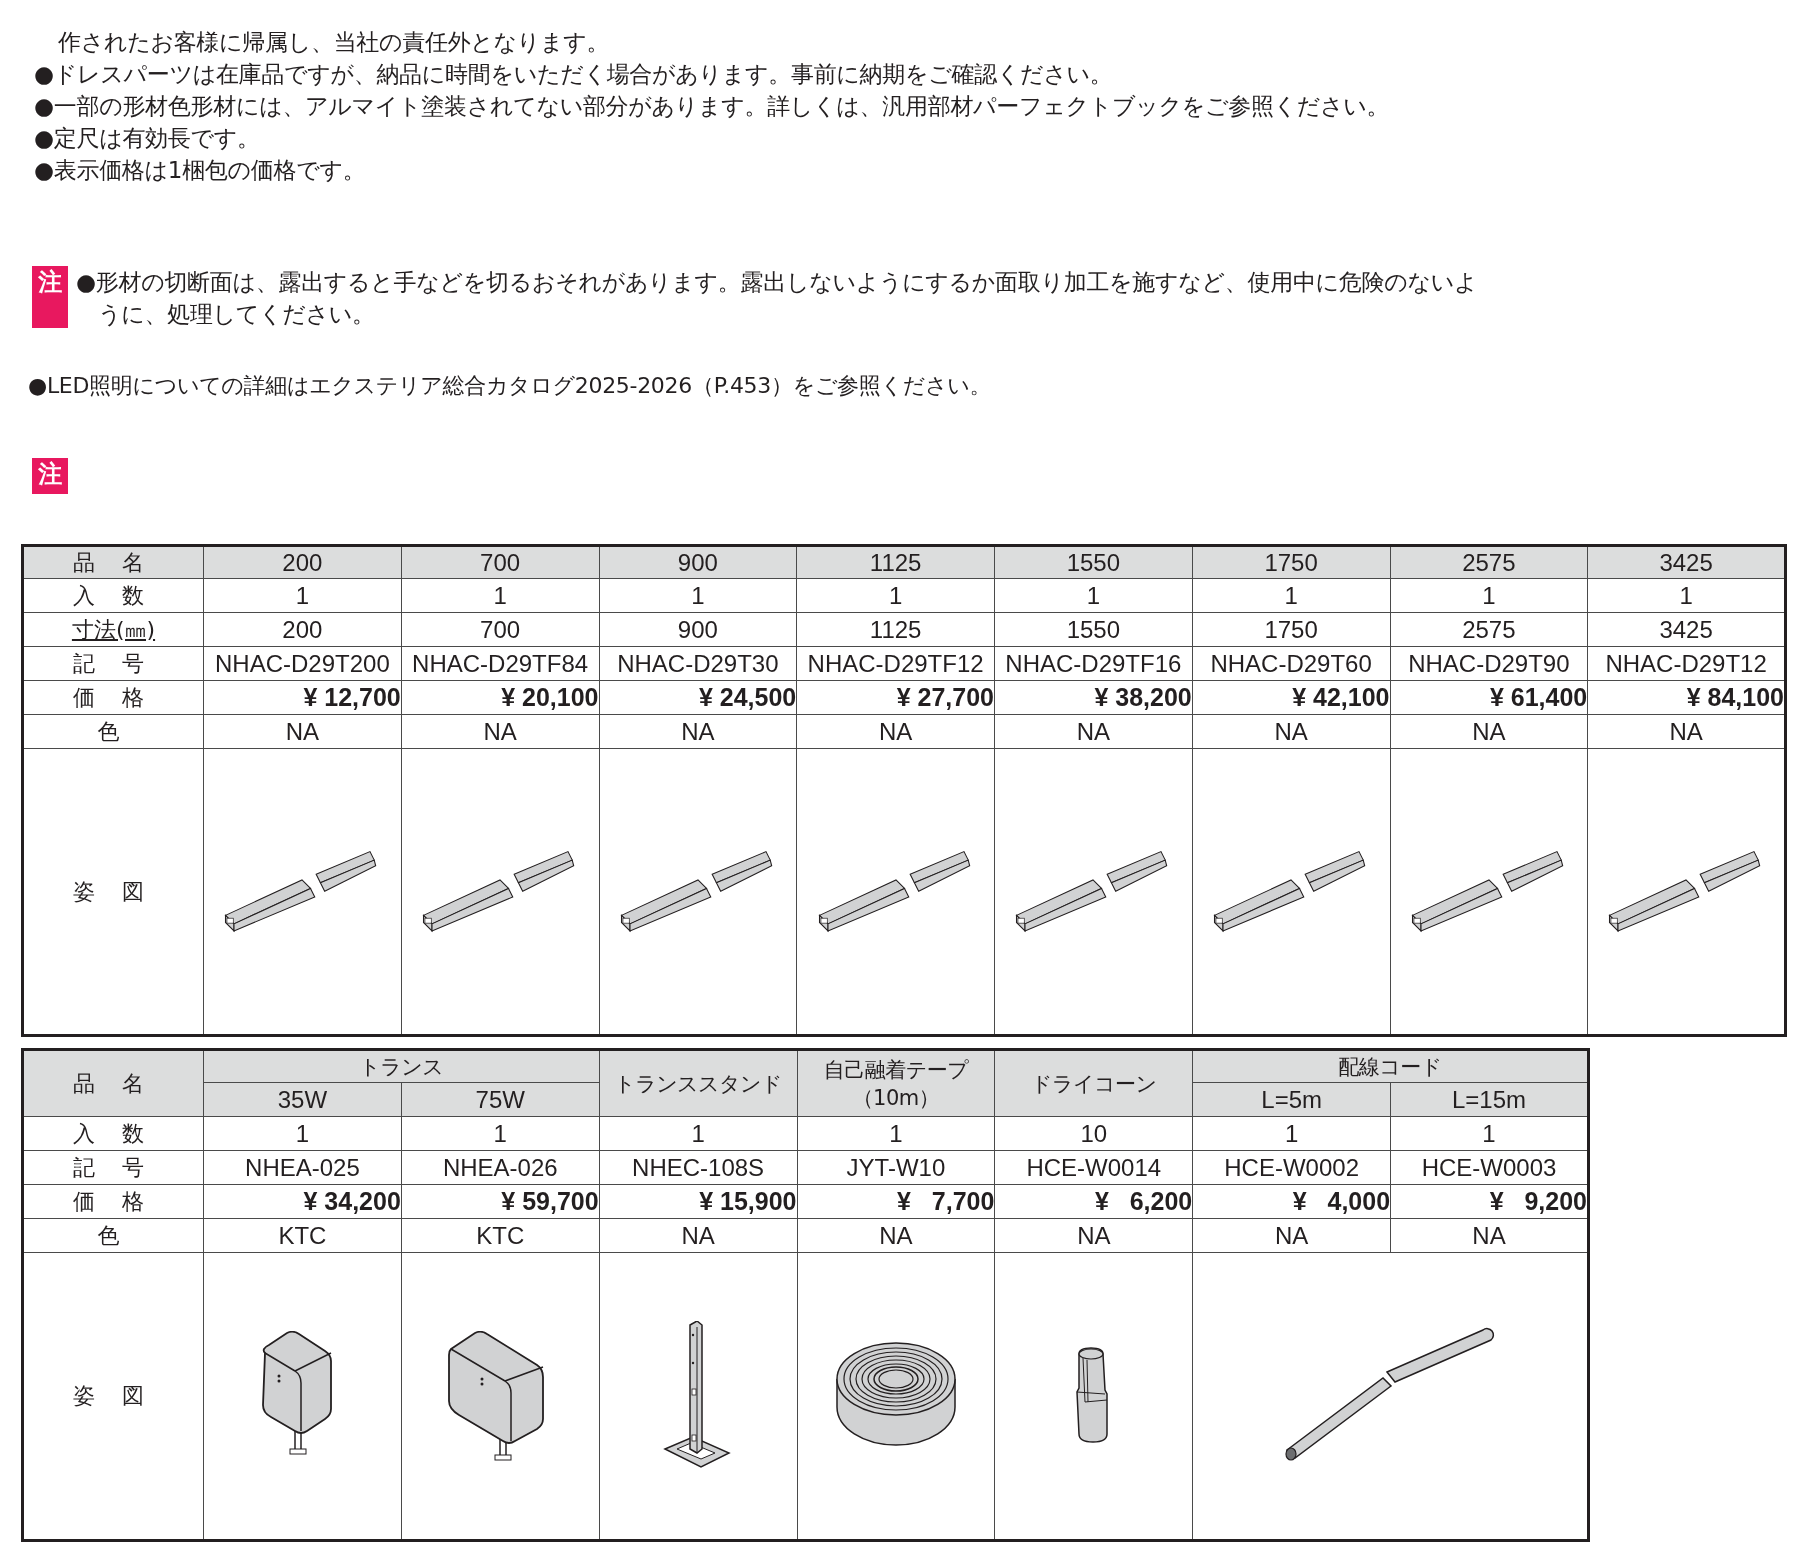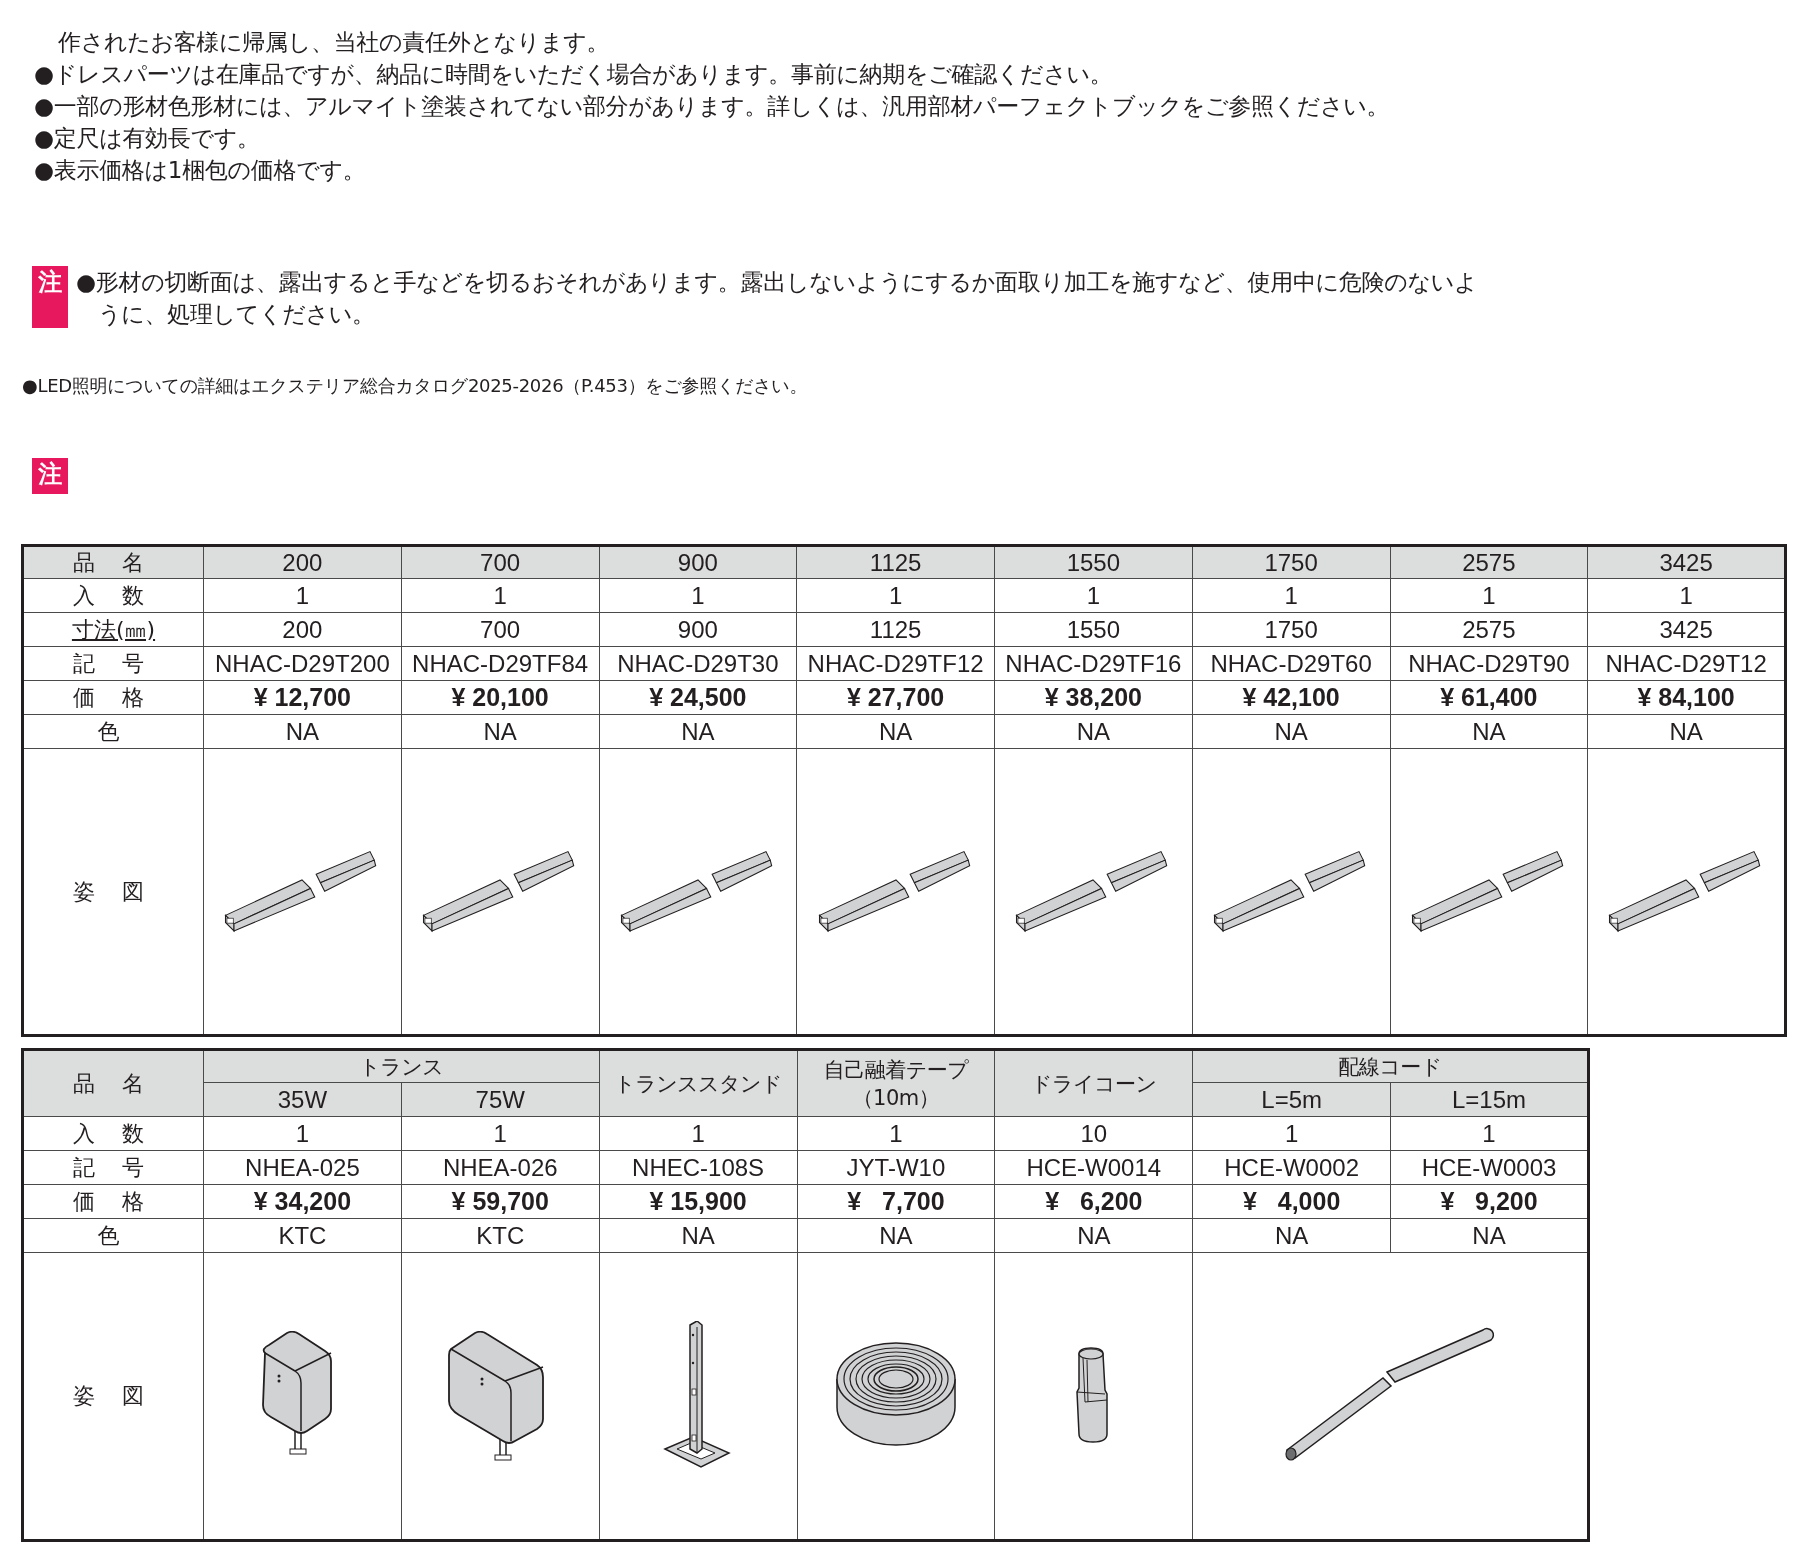--- a/index.html
+++ b/index.html
@@ -14,28 +14,28 @@
   .warn { position: absolute; left: 32px; display: flex; align-items: flex-start; font-size: 23px; line-height: 32px; letter-spacing: -0.3px; }
   .badge {
     background: #e8185f; color: #fff; font-size: 24px; font-weight: bold;
     width: 36px; display: flex; justify-content: center; align-items: flex-start;
     margin-right: 8px; flex-shrink: 0;
   }
   .warn1 { top: 266px; }
   .warn1 .badge { height: 62px; padding-top: 0; }
   .warn2 { top: 458px; }
   .warn2 .badge { height: 36px; }
-  .led-note { position: absolute; left: 22px; top: 370px; font-size: 18px; line-height: 32px; letter-spacing: -0.3px; }
+  .led-note { position: absolute; left: 28px; top: 370px; font-size: 22px; line-height: 32px; letter-spacing: -0.3px; }
 
   table.spec { position: absolute; border-collapse: collapse; table-layout: fixed; font-family: "Liberation Sans", "DejaVu Sans", sans-serif; font-size: 24px; color: #231f20; }
   table.spec td { border: 1.5px solid #4a4a4a; text-align: center; vertical-align: middle; padding: 0; white-space: nowrap; }
   table.spec td.lbl { font-family: "DejaVu Sans", sans-serif; font-size: 22px; letter-spacing: 10px; }
   table.spec td.lbl.nospace { letter-spacing: 0; text-decoration: underline; }
   table.spec tr.hdr td { background: #dcdddd; }
-  table.spec td.price { font-weight: bold; font-size: 25px; }
+  table.spec td.price { font-weight: bold; font-size: 25px; text-align: right; }
   table.spec td.jp { font-family: "DejaVu Sans", sans-serif; font-size: 21px; letter-spacing: -0.5px; }
   .t1 { left: 21px; top: 544px; width: 1766px; border: 3px solid #231f20; }
   .t2 { left: 21px; top: 1048px; width: 1569px; border: 3px solid #231f20; }
   .img-cell { height: 287px; }
   .img-cell2 { height: 288px; }
   svg { display: block; margin: 0 auto; }
 </style>
 </head>
 <body>
 

